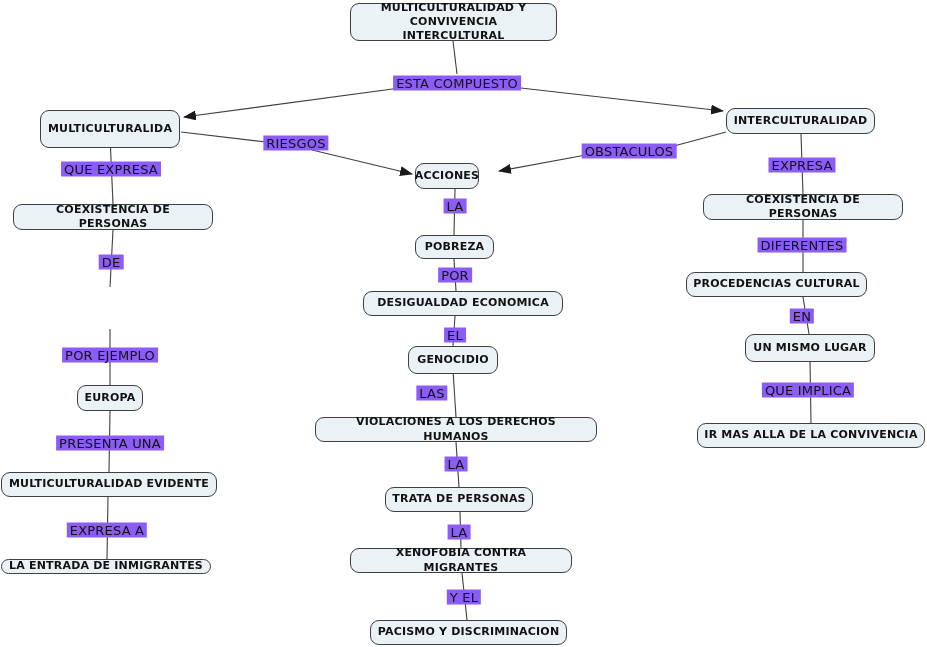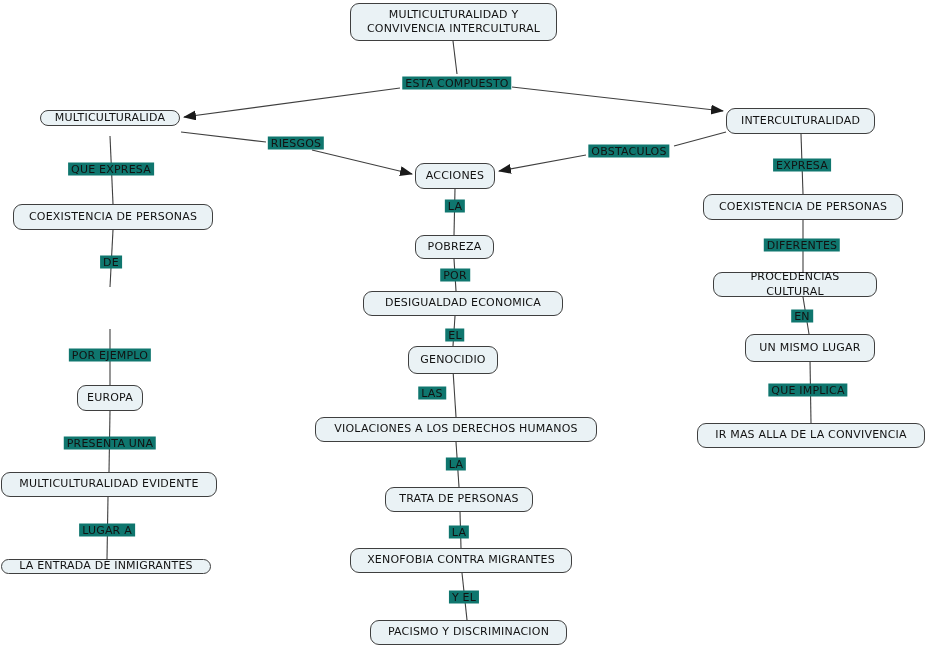--- a/index.html
+++ b/index.html
@@ -31,26 +31,27 @@
     display: flex;
     align-items: center;
     justify-content: center;
     text-align: center;
     font-size: 11px;
     line-height: 1.3;
     color: #121212;
     letter-spacing: 0.2px;
     padding: 2px 6px;
     cursor: default;
+    font-weight: bold;
   }
   .link-label {
     position: absolute;
     transform: translate(-50%, -50%);
-    background: #0f766e;
-    font-size: 11px;
+    background: #8b5cf6;
+    font-size: 13px;
     color: #121212;
     letter-spacing: 0.2px;
     white-space: nowrap;
     padding: 0 3px;
     cursor: default;
   }
 </style>
 </head>
 <body>
 
@@ -95,50 +96,50 @@
     </g>
   </svg>
 
   <div class="link-label" style="left:457px;top:83px">ESTA COMPUESTO</div>
   <div class="link-label" style="left:296px;top:143px">RIESGOS</div>
   <div class="link-label" style="left:629px;top:151px">OBSTACULOS</div>
   <div class="link-label" style="left:111px;top:169px">QUE EXPRESA</div>
   <div class="link-label" style="left:111px;top:262px">DE</div>
   <div class="link-label" style="left:110px;top:355px">POR EJEMPLO</div>
   <div class="link-label" style="left:110px;top:443px">PRESENTA UNA</div>
-  <div class="link-label" style="left:107px;top:530px">LUGAR A</div>
+  <div class="link-label" style="left:107px;top:530px">EXPRESA A</div>
   <div class="link-label" style="left:455px;top:206px">LA</div>
   <div class="link-label" style="left:455px;top:275px">POR</div>
   <div class="link-label" style="left:455px;top:335px">EL</div>
   <div class="link-label" style="left:432px;top:393px">LAS</div>
   <div class="link-label" style="left:456px;top:464px">LA</div>
   <div class="link-label" style="left:459px;top:532px">LA</div>
   <div class="link-label" style="left:464px;top:597px">Y EL</div>
   <div class="link-label" style="left:802px;top:165px">EXPRESA</div>
   <div class="link-label" style="left:802px;top:245px">DIFERENTES</div>
   <div class="link-label" style="left:802px;top:316px">EN</div>
   <div class="link-label" style="left:808px;top:390px">QUE IMPLICA</div>
 
   <div class="node" style="left:350px;top:3px;width:207px;height:38px">MULTICULTURALIDAD Y CONVIVENCIA INTERCULTURAL</div>
 
-  <div class="node" style="left:40px;top:110px;width:140px;height:16px">MULTICULTURALIDA</div>
+  <div class="node" style="left:40px;top:110px;width:140px;height:38px">MULTICULTURALIDA</div>
   <div class="node" style="left:726px;top:108px;width:149px;height:26px">INTERCULTURALIDAD</div>
-  <div class="node" style="left:415px;top:163px;width:80px;height:26px">ACCIONES</div>
+  <div class="node" style="left:415px;top:163px;width:64px;height:26px">ACCIONES</div>
 
   <div class="node" style="left:13px;top:204px;width:200px;height:26px">COEXISTENCIA DE PERSONAS</div>
   <div class="node" style="left:77px;top:385px;width:66px;height:26px">EUROPA</div>
   <div class="node" style="left:1px;top:472px;width:216px;height:25px">MULTICULTURALIDAD EVIDENTE</div>
   <div class="node" style="left:1px;top:559px;width:210px;height:15px">LA ENTRADA DE INMIGRANTES</div>
 
   <div class="node" style="left:415px;top:235px;width:79px;height:24px">POBREZA</div>
   <div class="node" style="left:363px;top:291px;width:200px;height:25px">DESIGUALDAD ECONOMICA</div>
   <div class="node" style="left:408px;top:346px;width:90px;height:28px">GENOCIDIO</div>
   <div class="node" style="left:315px;top:417px;width:282px;height:25px">VIOLACIONES A LOS DERECHOS HUMANOS</div>
   <div class="node" style="left:350px;top:548px;width:222px;height:25px">XENOFOBIA CONTRA MIGRANTES</div>
   <div class="node" style="left:385px;top:487px;width:148px;height:25px">TRATA DE PERSONAS</div>
   <div class="node" style="left:370px;top:620px;width:197px;height:25px">PACISMO Y DISCRIMINACION</div>
 
   <div class="node" style="left:703px;top:194px;width:200px;height:26px">COEXISTENCIA DE PERSONAS</div>
-  <div class="node" style="left:713px;top:272px;width:164px;height:25px">PROCEDENCIAS CULTURAL</div>
+  <div class="node" style="left:686px;top:272px;width:181px;height:25px">PROCEDENCIAS CULTURAL</div>
   <div class="node" style="left:745px;top:334px;width:130px;height:28px">UN MISMO LUGAR</div>
   <div class="node" style="left:697px;top:423px;width:228px;height:25px">IR MAS ALLA DE LA CONVIVENCIA</div>
 
 </div>
 
 </body></html>

